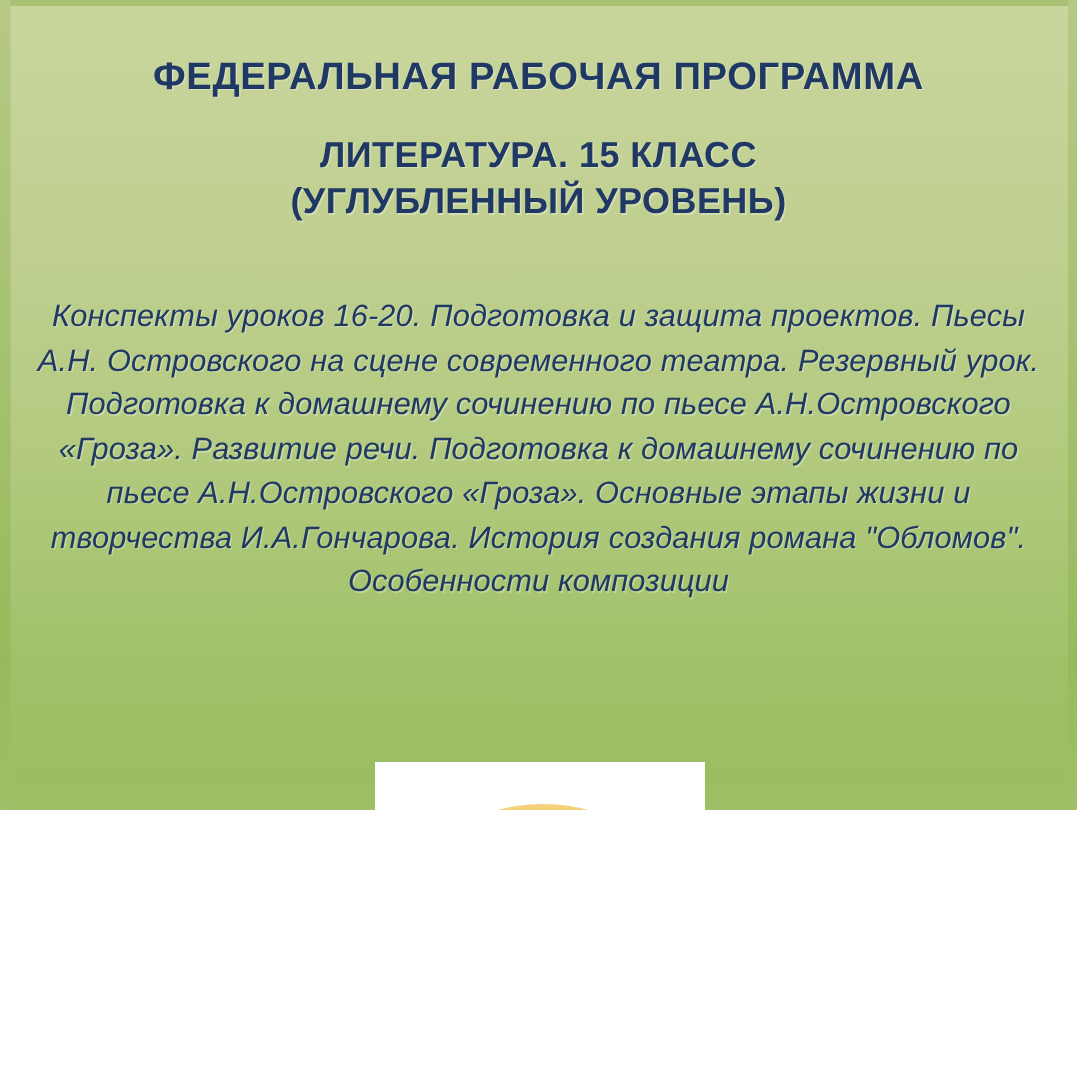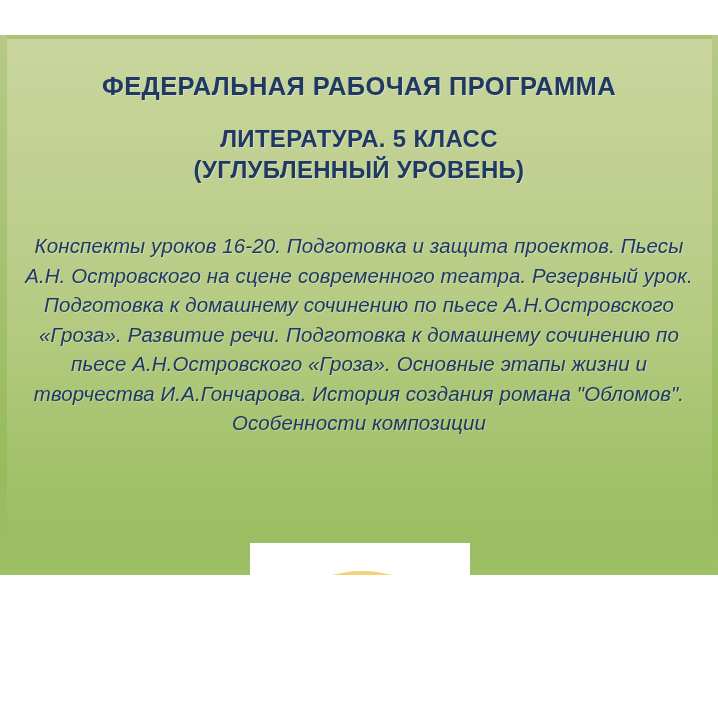--- a/index.html
+++ b/index.html
@@ -26,21 +26,20 @@
         #bcce8c 200px,
         #b4ca80 290px,
         #a9c573 380px,
         #9fc066 460px,
         #9cbe62 520px,
         #a3c26c 580px,
         #b0c87c 640px,
         #bdce8e 690px,
         #c4d298 718px);
     overflow: hidden;
-    margin-top: 35px;
   }
 
   
   #edge-top {
     position: absolute;
     top: 0; left: 0;
     width: 718px; height: 4px;
     background: #a8c172;
   }
   #edge-left {
@@ -118,21 +117,21 @@
 <body>
 
 <div id="slide">
 
   <div id="edge-top"></div>
   <div id="edge-left"></div>
   <div id="edge-right"></div>
 
   <div class="heading-block" id="title-line-1">ФЕДЕРАЛЬНАЯ  РАБОЧАЯ  ПРОГРАММА</div>
 
-  <div class="heading-block" id="title-line-2" style="white-space: pre-line;">ЛИТЕРАТУРА.  5 КЛАСС
+  <div class="heading-block" id="title-line-2" style="white-space: pre-line;">ЛИТЕРАТУРА.  15 КЛАСС
 (УГЛУБЛЕННЫЙ УРОВЕНЬ)</div>
 
   <div id="body-text">Конспекты уроков  16-20. Подготовка и защита проектов. Пьесы А.Н. Островского на сцене современного театра. Резервный урок. Подготовка к домашнему сочинению по пьесе А.Н.Островского «Гроза». Развитие речи. Подготовка к домашнему сочинению по пьесе А.Н.Островского «Гроза». Основные этапы жизни и творчества И.А.Гончарова. История создания романа "Обломов". Особенности композиции</div>
 
   <div id="picture-card">
     <svg id="illustration" viewBox="0 0 220 192" xmlns="http://www.w3.org/2000/svg">
 
       <rect x="0" y="0" width="220" height="192" fill="#ffffff"></rect>
 
       <ellipse cx="112" cy="100" rx="92" ry="72" fill="#f5d17a"></ellipse>

